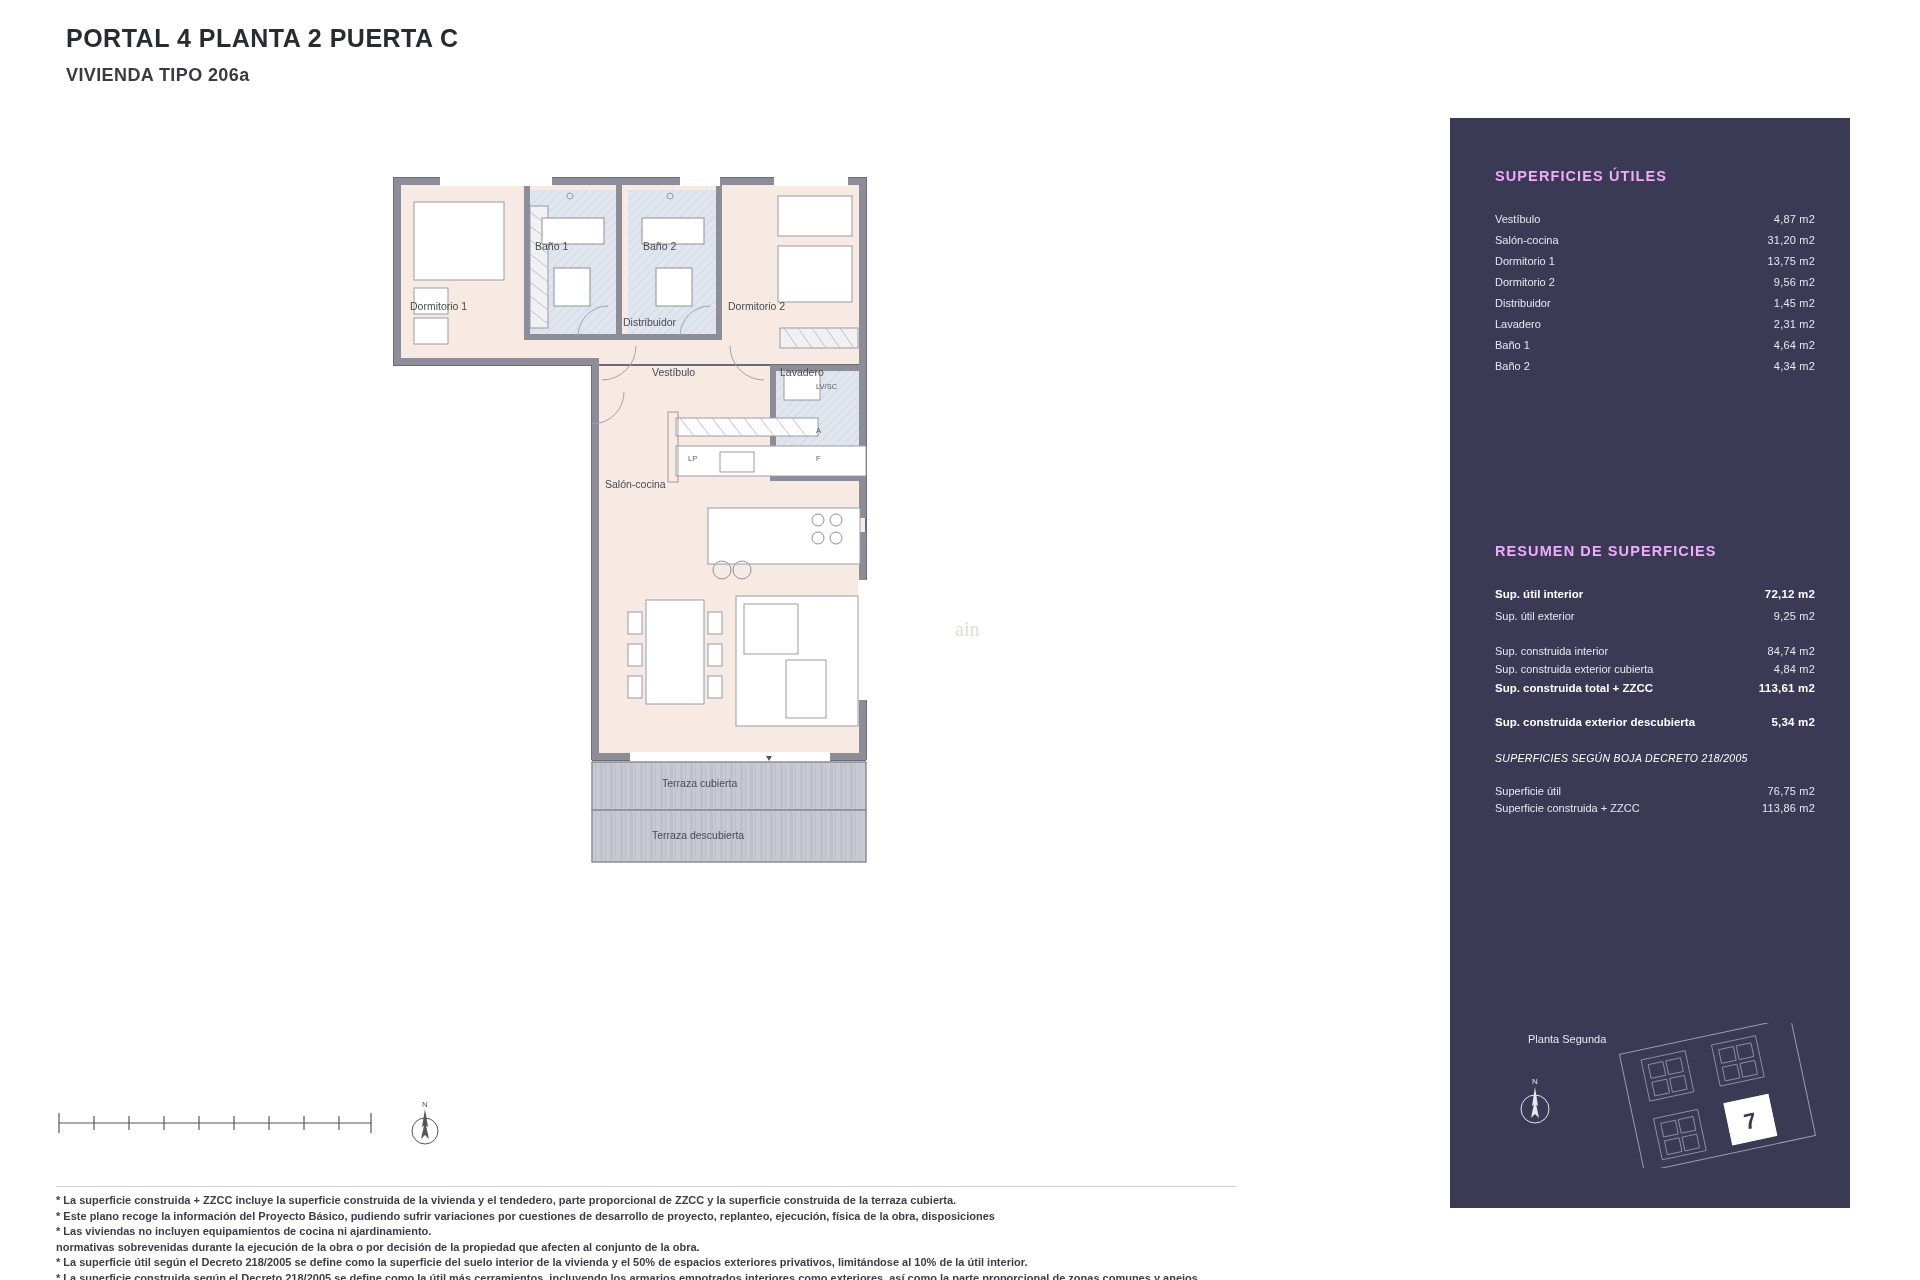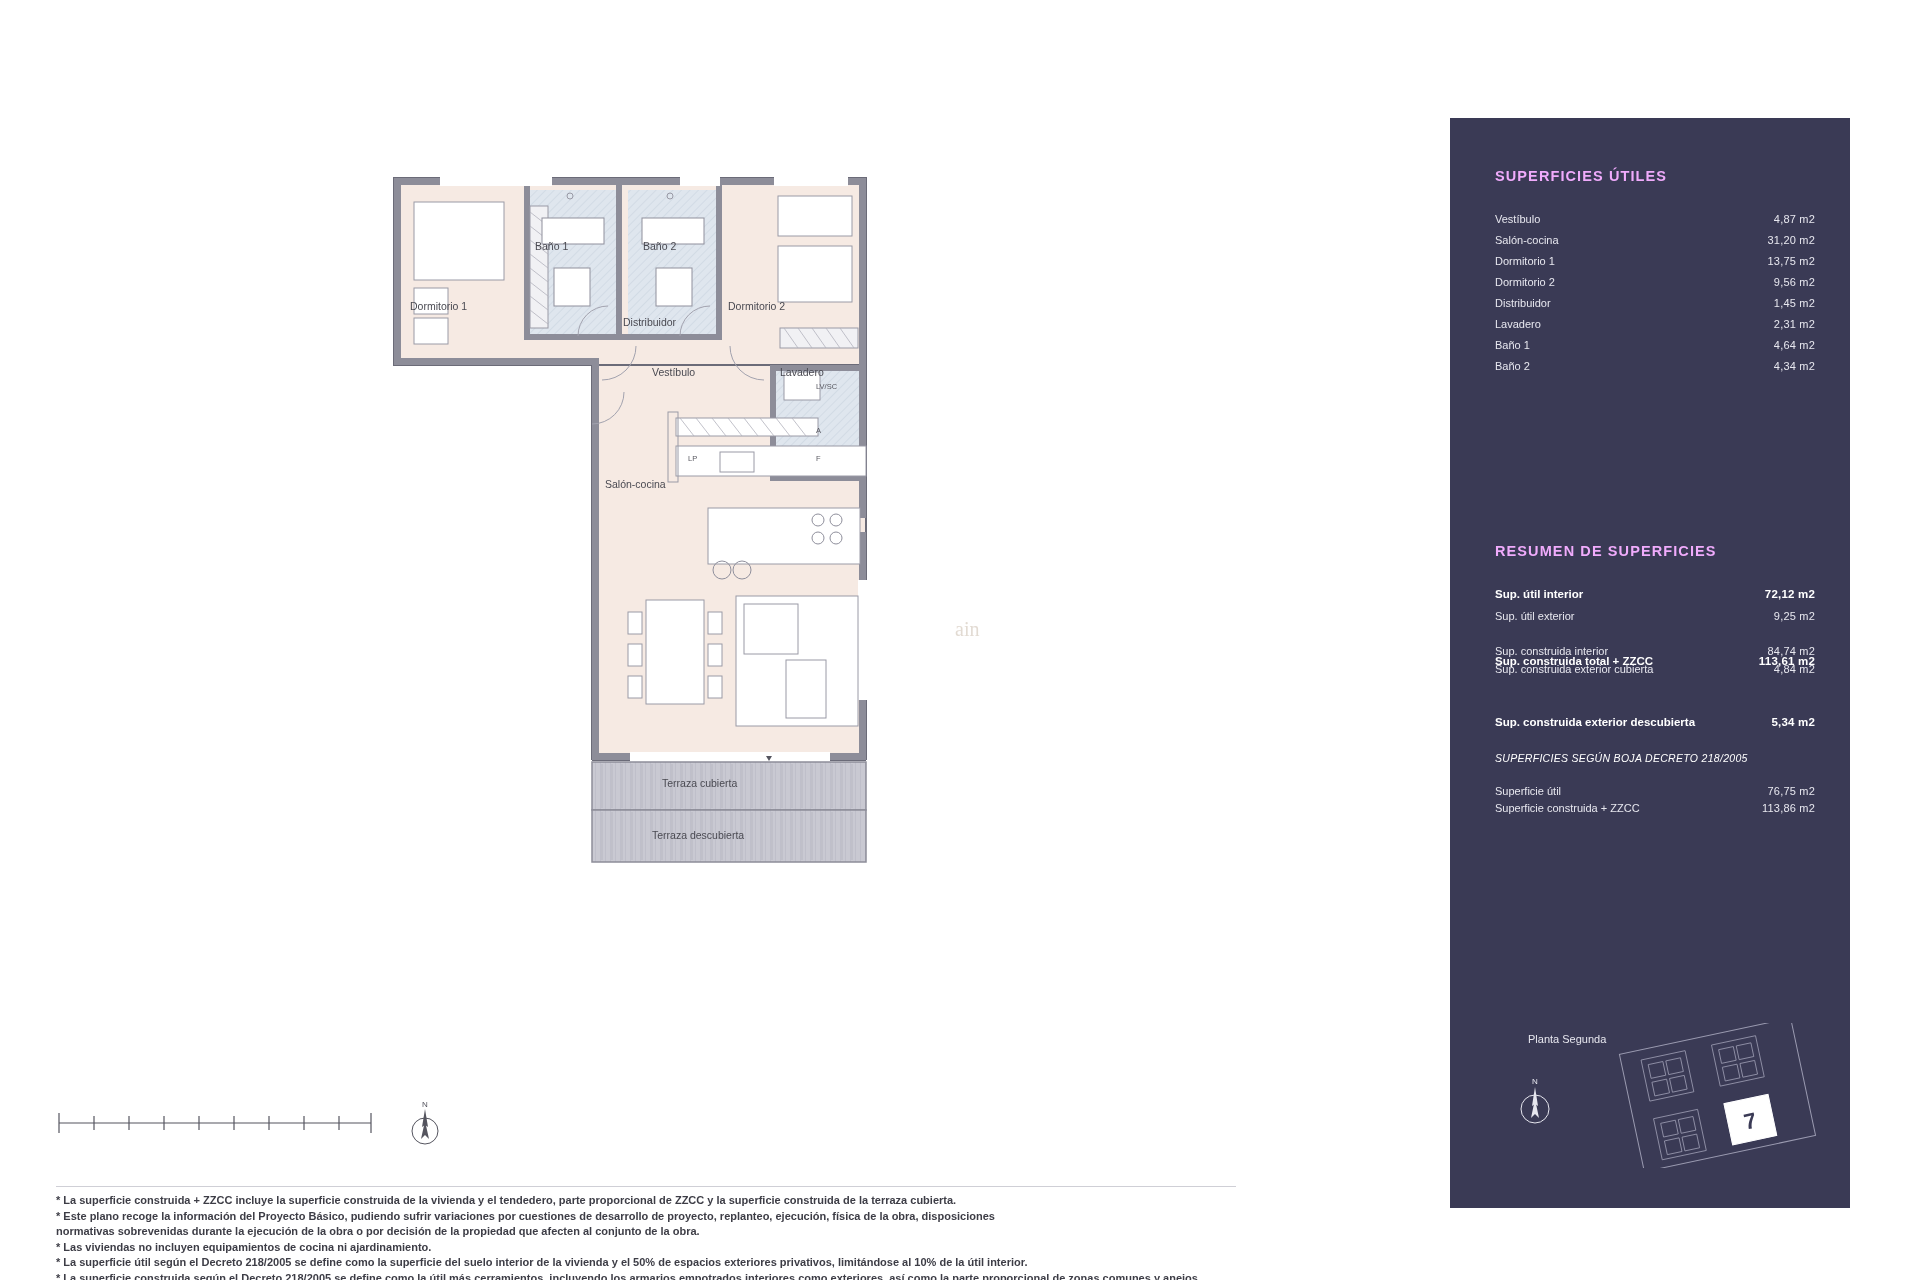--- a/index.html
+++ b/index.html
@@ -108,20 +108,24 @@
   #notes-rule {
     position: absolute; left: 56px; top: 1186px; width: 1180px;
     height: 1px; background: #cfcfd6;
   }
 </style>
 </head>
 <body>
 
 <div id="page">
 
+  <div id="header">
+    <div id="title">PORTAL 4  PLANTA 2 PUERTA C</div>
+    <div id="subtitle">VIVIENDA TIPO 206a</div>
+  </div>
 
   <div id="plan">
     <svg width="640" height="720" viewBox="0 0 640 720">
       <defs>
         <pattern id="hatchTile" width="6" height="6" patternTransform="rotate(45)" patternUnits="userSpaceOnUse">
           <rect width="6" height="6" fill="#dfe6ee"></rect>
           <line x1="0" y1="0" x2="0" y2="6" stroke="#c5d0dc" stroke-width="1"></line>
         </pattern>
         <pattern id="deckPat" width="5" height="5" patternUnits="userSpaceOnUse">
           <rect width="5" height="5" fill="#c9c9d2"></rect>
@@ -375,21 +379,21 @@
       <span class="val">9,25  m2</span>
     </div>
     <div class="row" style="top:527px;">
       <span class="lbl">Sup. construida interior</span>
       <span class="val">84,74  m2</span>
     </div>
     <div class="row" style="top:545px;">
       <span class="lbl">Sup. construida exterior cubierta</span>
       <span class="val">4,84  m2</span>
     </div>
-    <div class="row bold" style="top:537px;">
+    <div class="row bold" style="top:564px;">
       <span class="lbl">Sup. construida total + ZZCC</span>
       <span class="val">113,61  m2</span>
     </div>
     <div class="row bold" style="top:598px;">
       <span class="lbl">Sup. construida exterior descubierta</span>
       <span class="val">5,34  m2</span>
     </div>
 
     <div class="italic-note" style="top:634px;">SUPERFICIES SEGÚN BOJA DECRETO 218/2005</div>
 
@@ -439,19 +443,19 @@
         <path d="M30,14 L33,33 L30,31 L27,33 Z" fill="#e7e7ef"></path>
         <path d="M30,26 L34,45 L30,41 L26,45 Z" fill="#e7e7ef"></path>
       </svg>
     </div>
   </div>
 
   <div id="notes-rule"></div>
   <div id="notes">
     <div>* La superficie construida + ZZCC incluye la superficie construida de la vivienda y el tendedero, parte proporcional de ZZCC y la superficie construida de la terraza cubierta.</div>
     <div>* Este plano recoge la información del Proyecto Básico, pudiendo sufrir variaciones por cuestiones de desarrollo de proyecto, replanteo, ejecución, física de la obra, disposiciones</div>
+    <div>* Las viviendas no incluyen equipamientos de cocina ni ajardinamiento.</div>
     <div>  normativas sobrevenidas durante la ejecución de la obra o por decisión de la propiedad que afecten al conjunto de la obra.</div>
-    <div>* Las viviendas no incluyen equipamientos de cocina ni ajardinamiento.</div>
     <div>* La superficie útil según el Decreto 218/2005 se define como la superficie del suelo interior de la vivienda y el 50% de espacios exteriores privativos, limitándose al 10% de la útil interior.</div>
     <div>* La superficie construida según el Decreto 218/2005 se define como la útil más cerramientos, incluyendo los armarios empotrados interiores como exteriores, así como la parte proporcional de zonas comunes y anejos.</div>
   </div>
 
 </div>
 
 </body></html>

